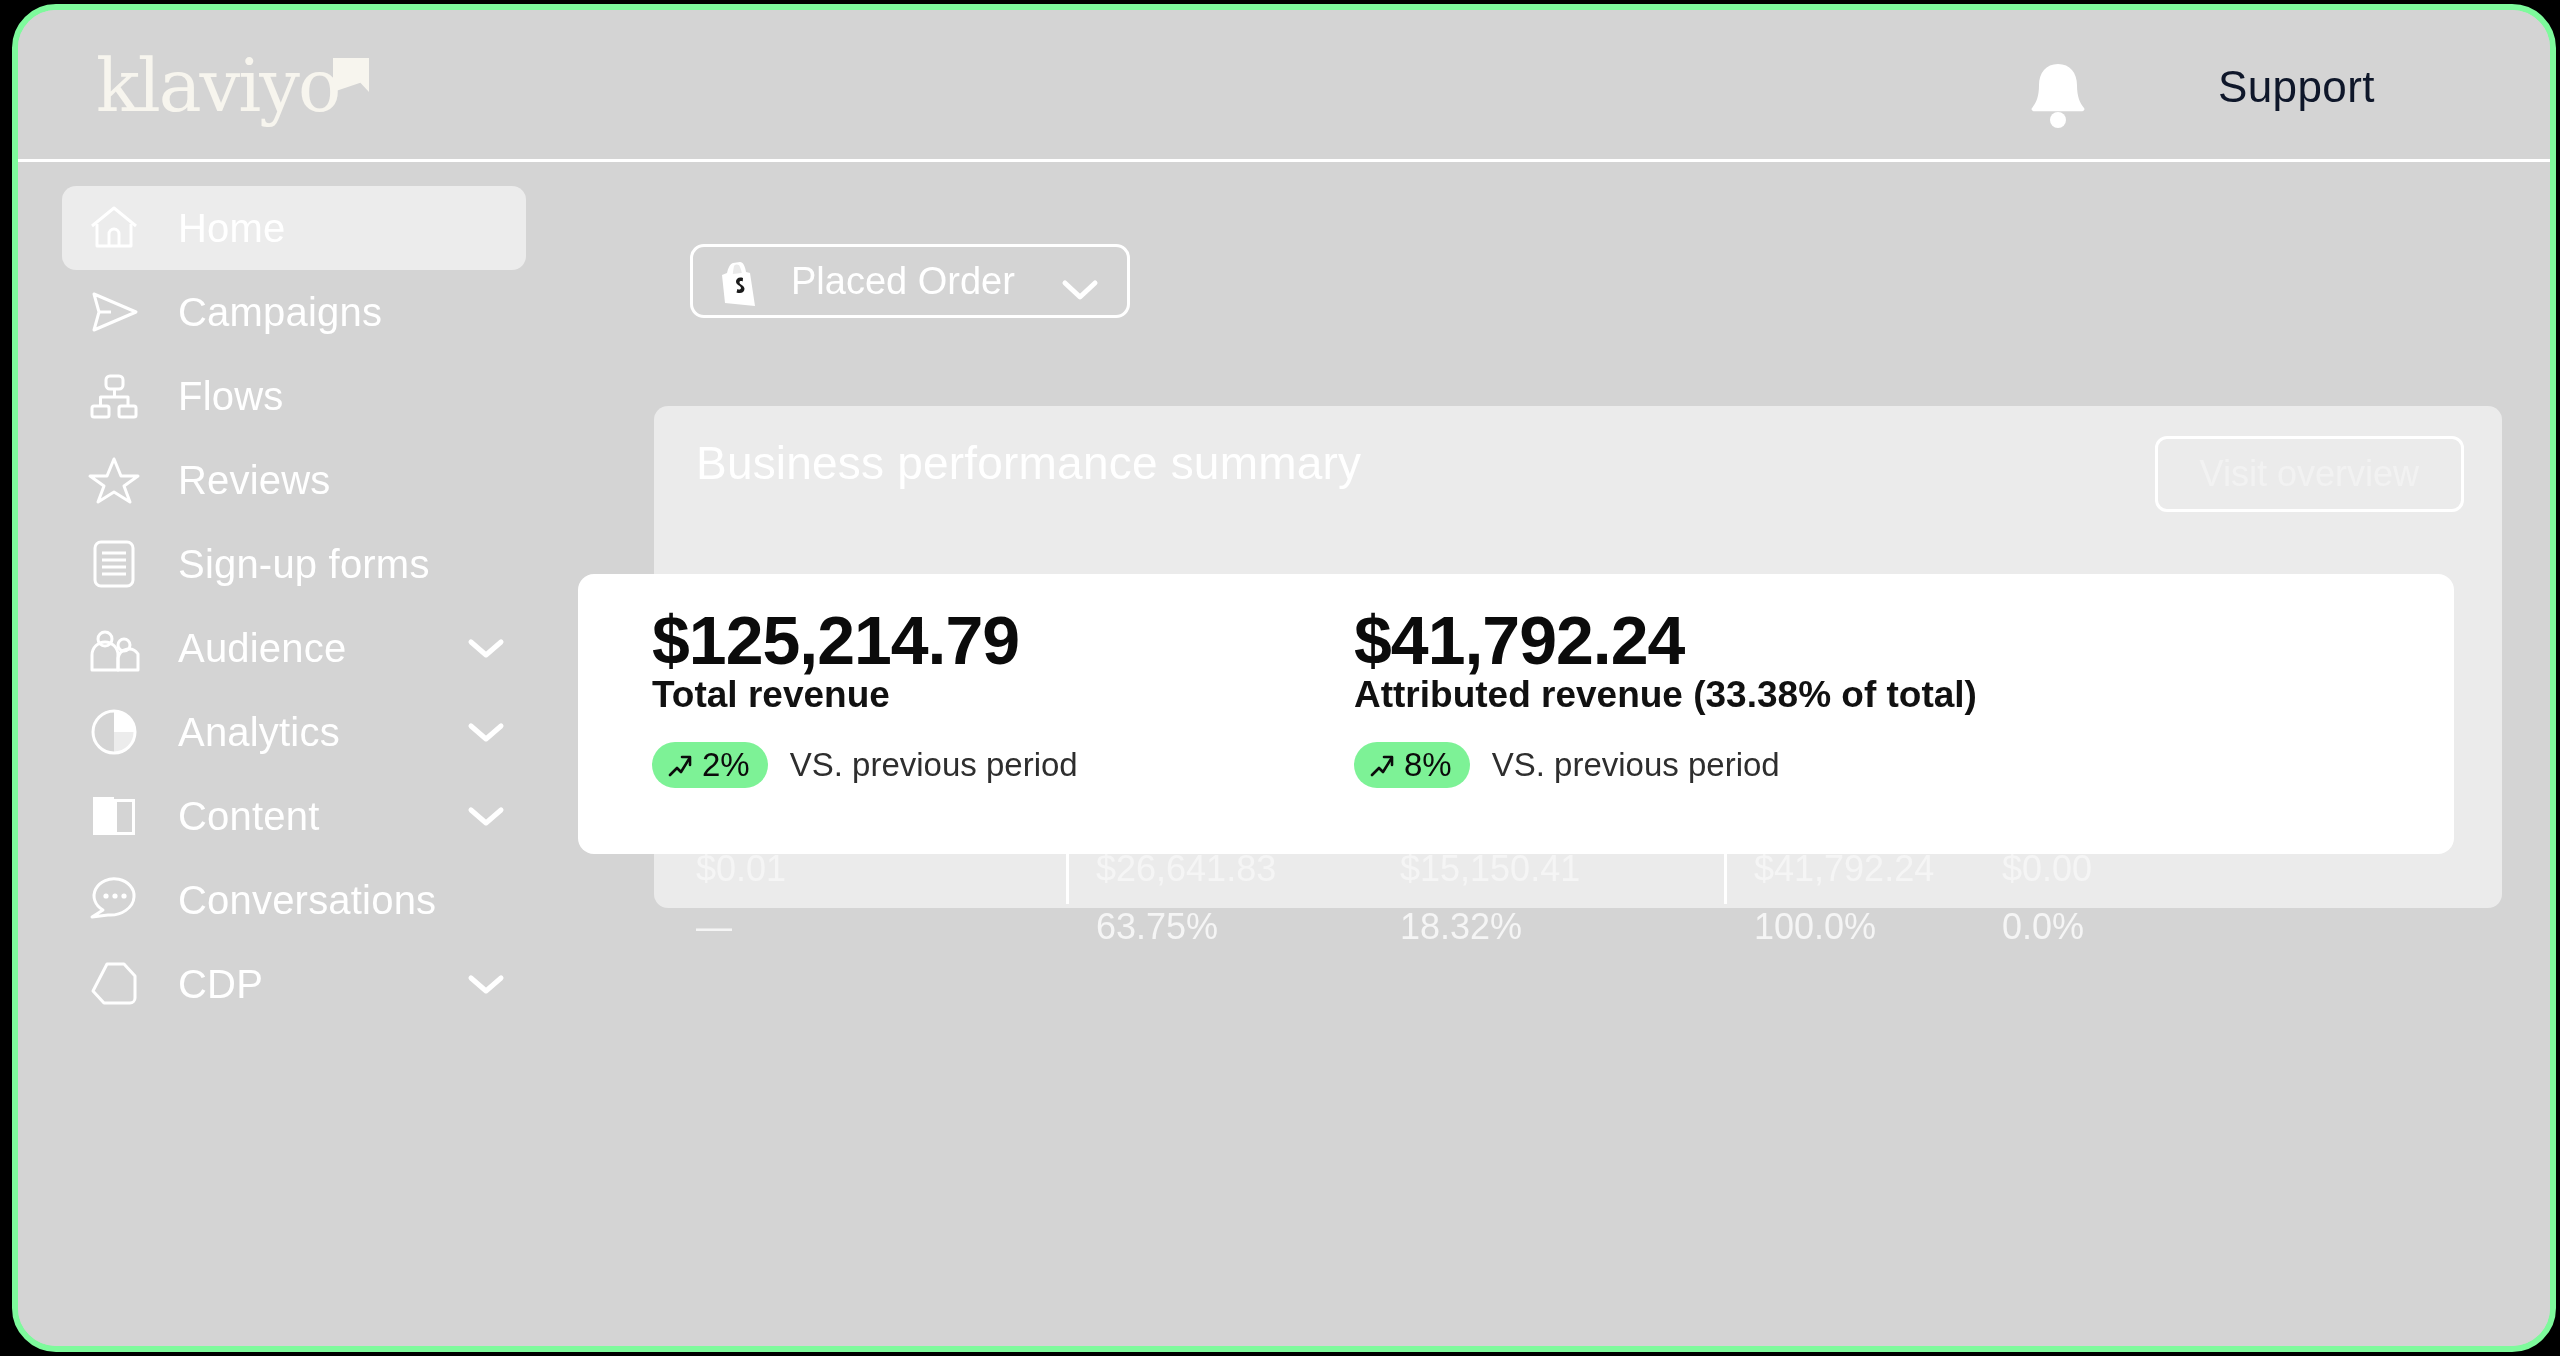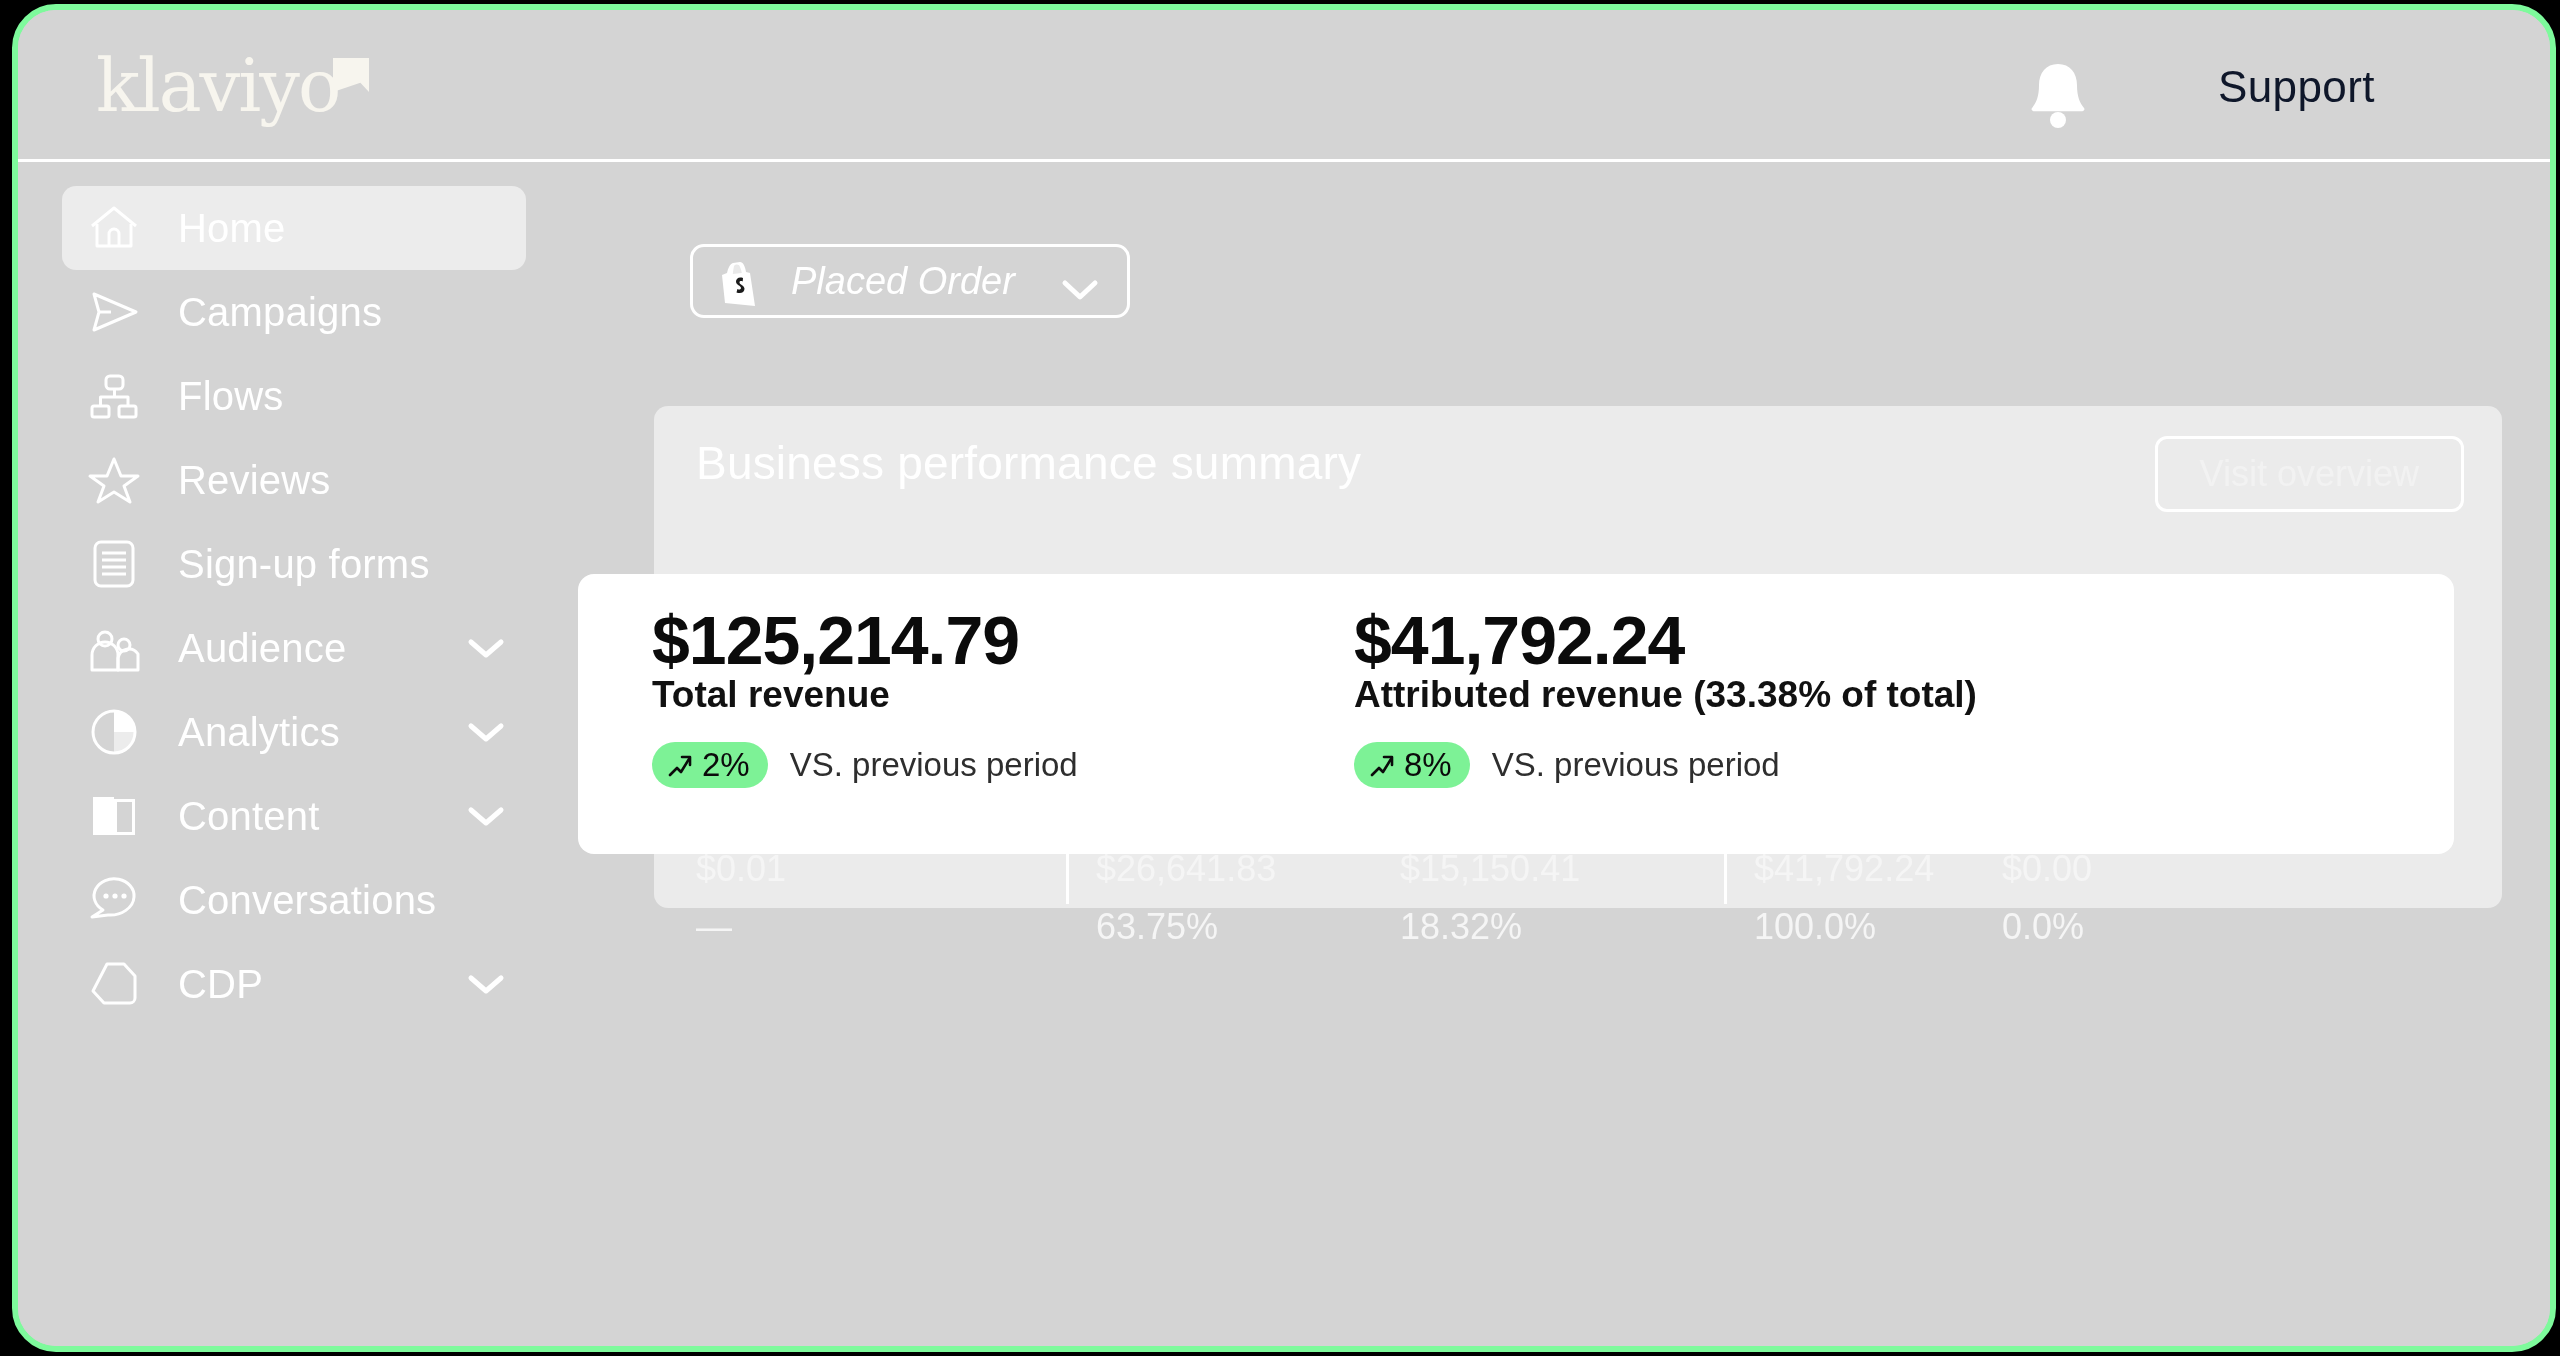--- a/index.html
+++ b/index.html
@@ -88,21 +88,21 @@
   .nav-spacer { height: 24px; }
 
   
   #main {
     position: absolute; left: 560px; top: 152px;
     width: 1978px; height: 1190px;
     background: #d4d4d4;
   }
   #filters {
     position: absolute; left: 112px; top: 82px;
-    display: flex; gap: 42px; font-style: italic;
+    display: flex; gap: 42px;
   }
   .filter-pill {
     display: flex; align-items: center;
     height: 74px;
     border: 3px solid #ffffff;
     border-radius: 14px;
     padding: 0 26px;
     color: #ffffff;
     font-size: 38px;
     white-space: nowrap;

